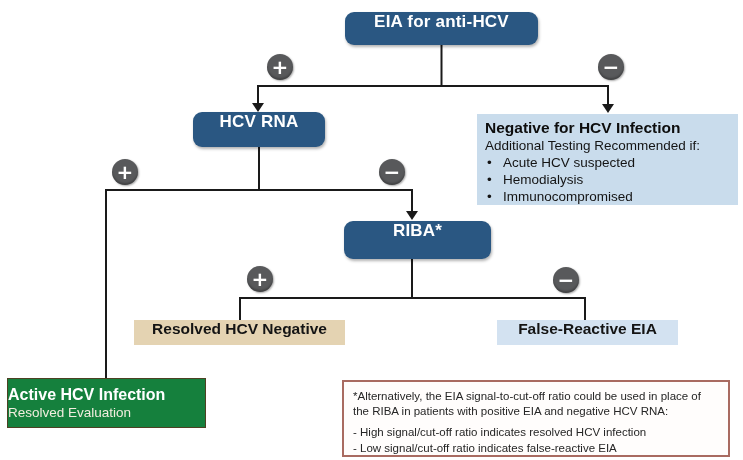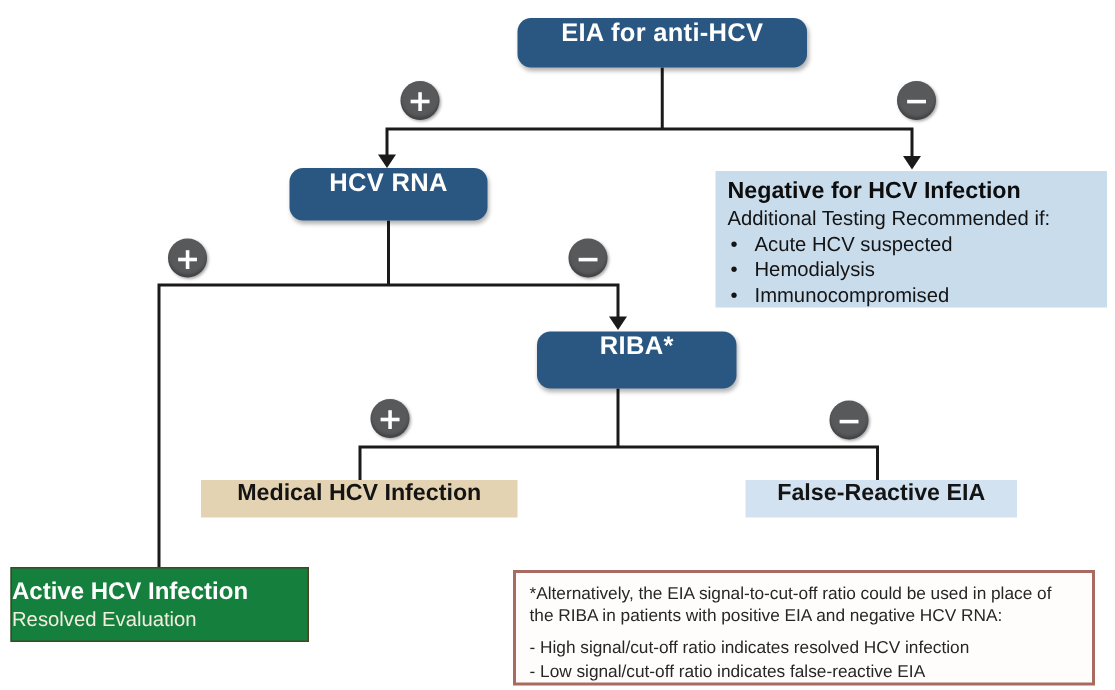--- a/index.html
+++ b/index.html
@@ -94,26 +94,26 @@
     <div class="bullet-row">
       <span class="bullet-glyph">•</span>
       <span>Hemodialysis</span>
     </div>
     <div class="bullet-row">
       <span class="bullet-glyph">•</span>
       <span>Immunocompromised</span>
     </div>
   </div>
 
-  <div class="node blue-node" style="left:358px; top:221px; width:133px; height:38px;">
+  <div class="node blue-node" style="left:344px; top:221px; width:147px; height:38px;">
     <span>RIBA*</span>
   </div>
 
   <div class="node tan-node" style="left:134px; top:320px; width:211px; height:25px;">
-    <span>Medical HCV Infection</span>
+    <span>Resolved HCV Negative</span>
   </div>
 
   <div class="node lightblue-node" style="left:497px; top:320px; width:181px; height:25px;">
     <span>False-Reactive EIA</span>
   </div>
 
   <div class="node olive-node" style="left:7px; top:378px; width:199px; height:50px;">
     <div class="otitle">Active HCV Infection</div>
     <div class="osub">Resolved Evaluation</div>
   </div>

